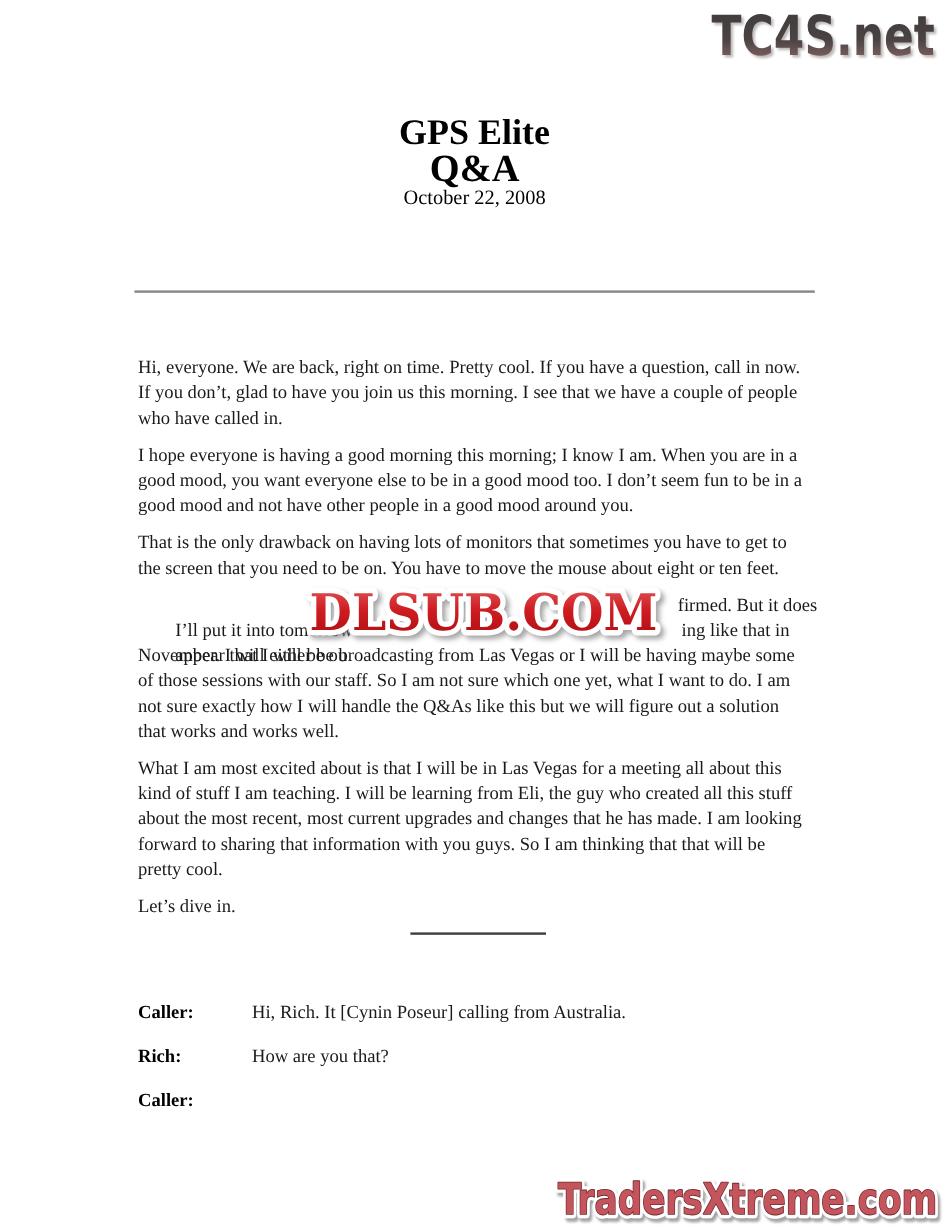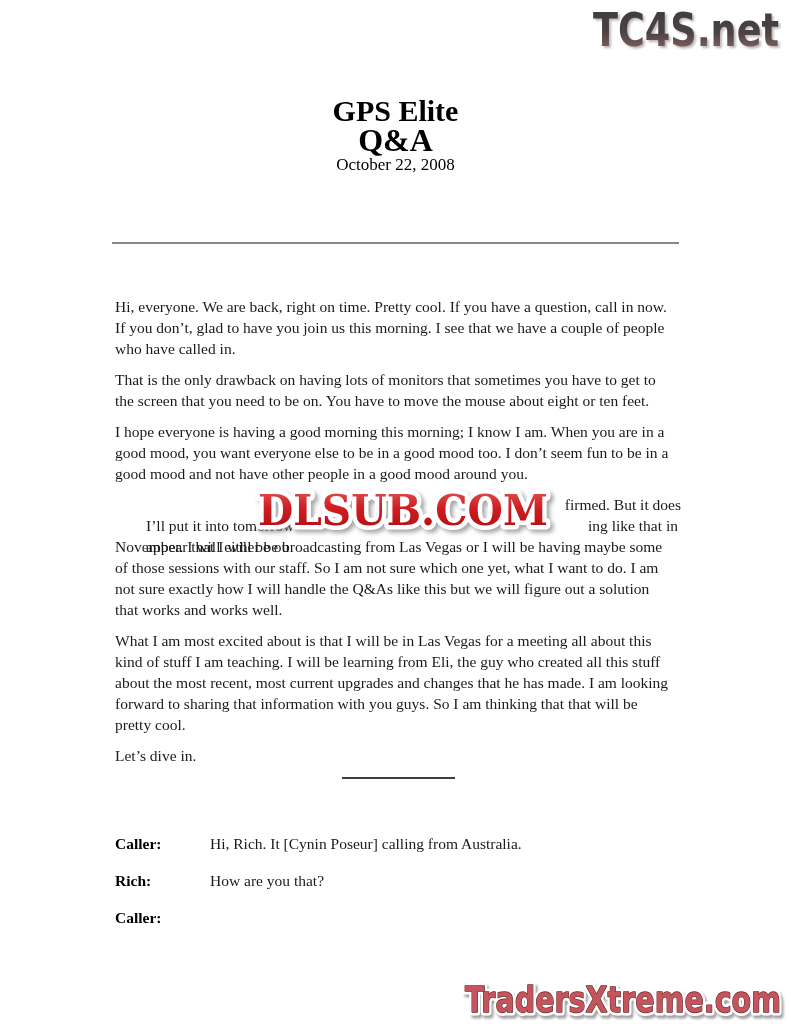--- a/index.html
+++ b/index.html
@@ -20,21 +20,21 @@
   .toprule { position:absolute; top:242px; left:112px; width:567px; height:2px; background:#878787; }
 
   
   .content { position:absolute; top:296px; left:115px; width:567px;
              font-size:15.5px; line-height:21px; }
   .para { margin:0 0 10px 0; white-space:pre; }
   .p4block { margin:0 0 0 0; }
   .p4row { position:relative; height:21px; white-space:pre; }
   .p4row .frag-right { position:absolute; top:0; }
   .r1 { right:1px;text-align:right; }
-  .r2 { right:4px; }
+  .r2 { right:24px; }
 
   .divider { width:113px; border-top:2px solid #3e3e3e; margin:11px auto 0 auto; }
 
   
   .dialogue { margin-top:54px; }
   .drow { display:flex; margin-bottom:16px; line-height:21px; }
   .speaker { flex:0 0 95px; font-weight:bold; color:#000; }
   .utterance { flex:1; }
 
   
@@ -64,25 +64,25 @@
     <div class="subtitle">Q&amp;A</div>
     <div class="date">October 22, 2008</div>
   </div>
 
   <div class="toprule"></div>
 
   <div class="content">
     <p class="para">Hi, everyone. We are back, right on time. Pretty cool. If you have a question, call in now.
 If you don’t, glad to have you join us this morning. I see that we have a couple of people
 who have called in.</p>
-    <p class="para">That is the only drawback on having lots of monitors that sometimes you have to get to
-the screen that you need to be on. You have to move the mouse about eight or ten feet.</p>
     <p class="para">I hope everyone is having a good morning this morning; I know I am. When you are in a
 good mood, you want everyone else to be in a good mood too. I don’t seem fun to be in a
 good mood and not have other people in a good mood around you.</p>
+    <p class="para">That is the only drawback on having lots of monitors that sometimes you have to get to
+the screen that you need to be on. You have to move the mouse about eight or ten feet.</p>
 
     <div class="p4block">
       <div class="p4row">
         <span>I’ll put it into tomorrow</span>
         <span class="frag-right r1">firmed. But it does</span>
       </div>
       <div class="p4row">
         <span>appear that I will be ou</span>
         <span class="frag-right r2">ing like that in</span>
       </div>

